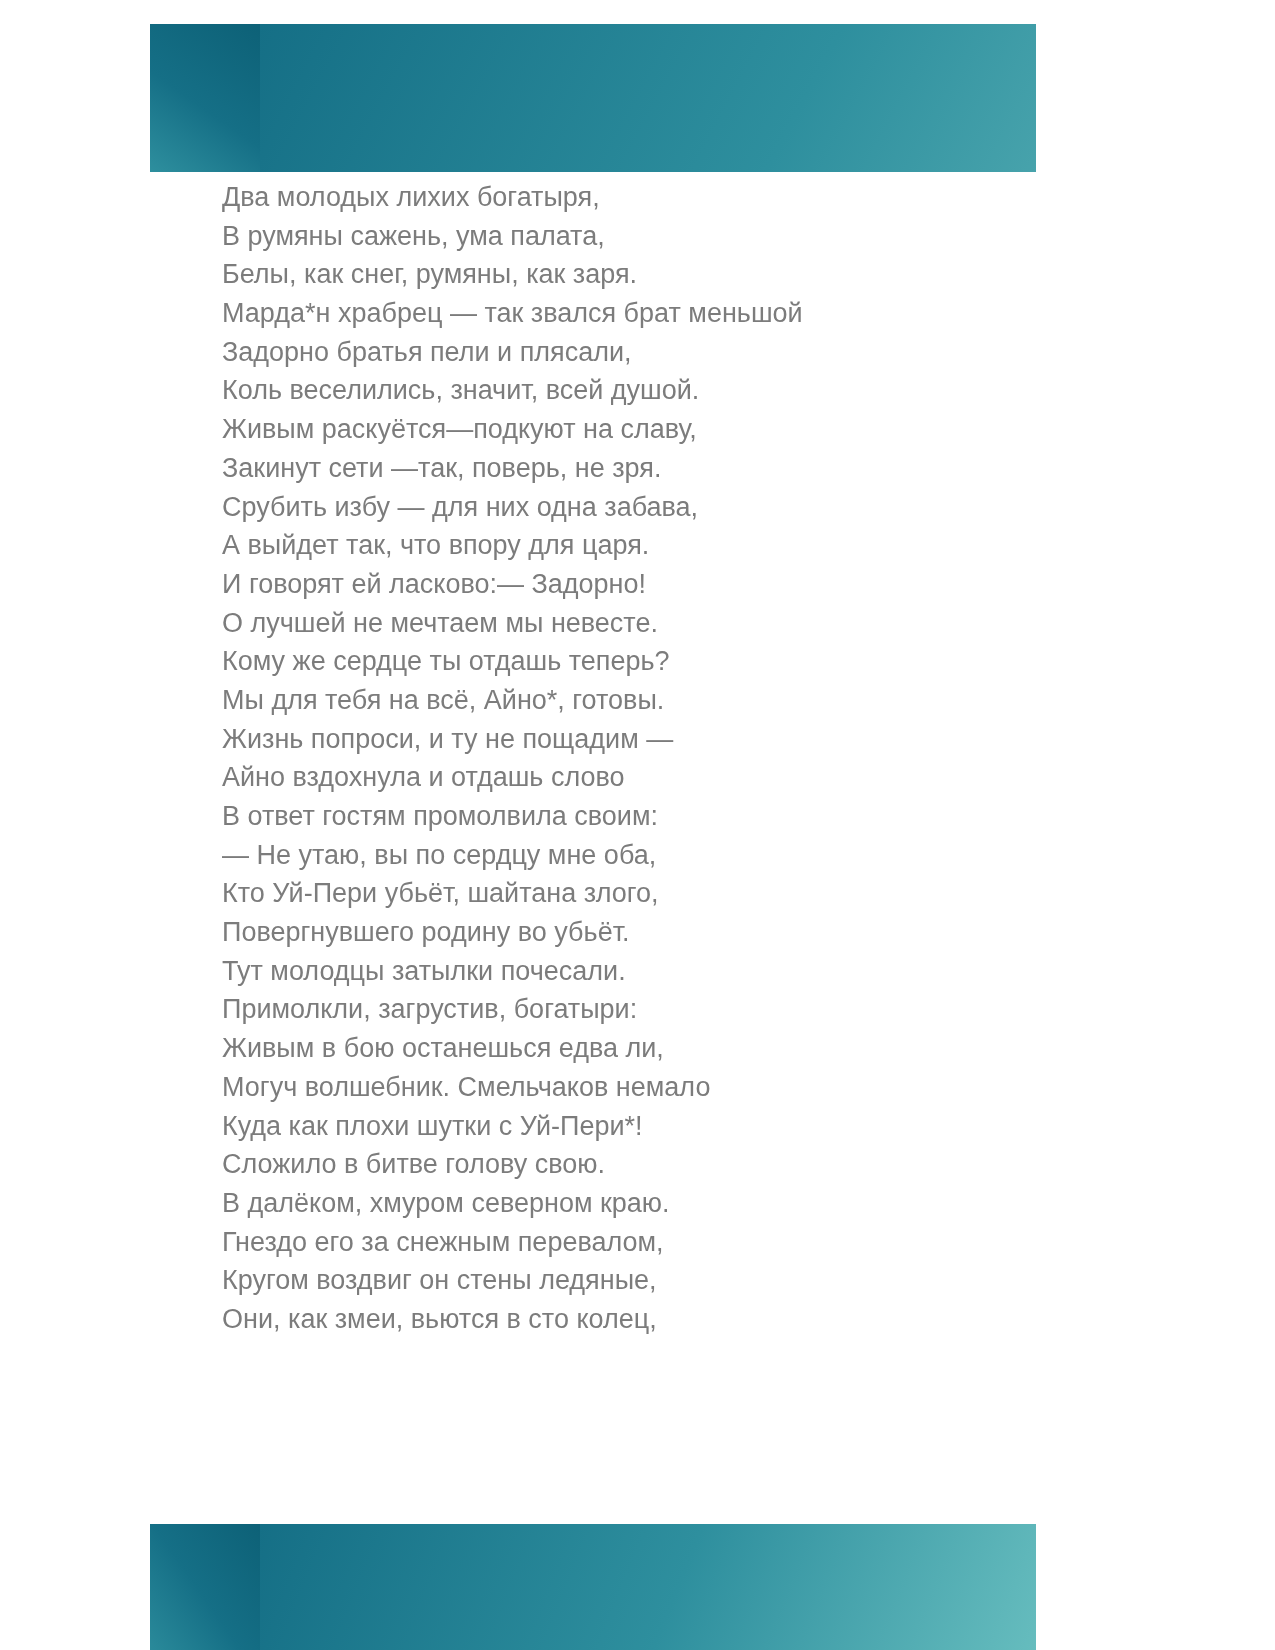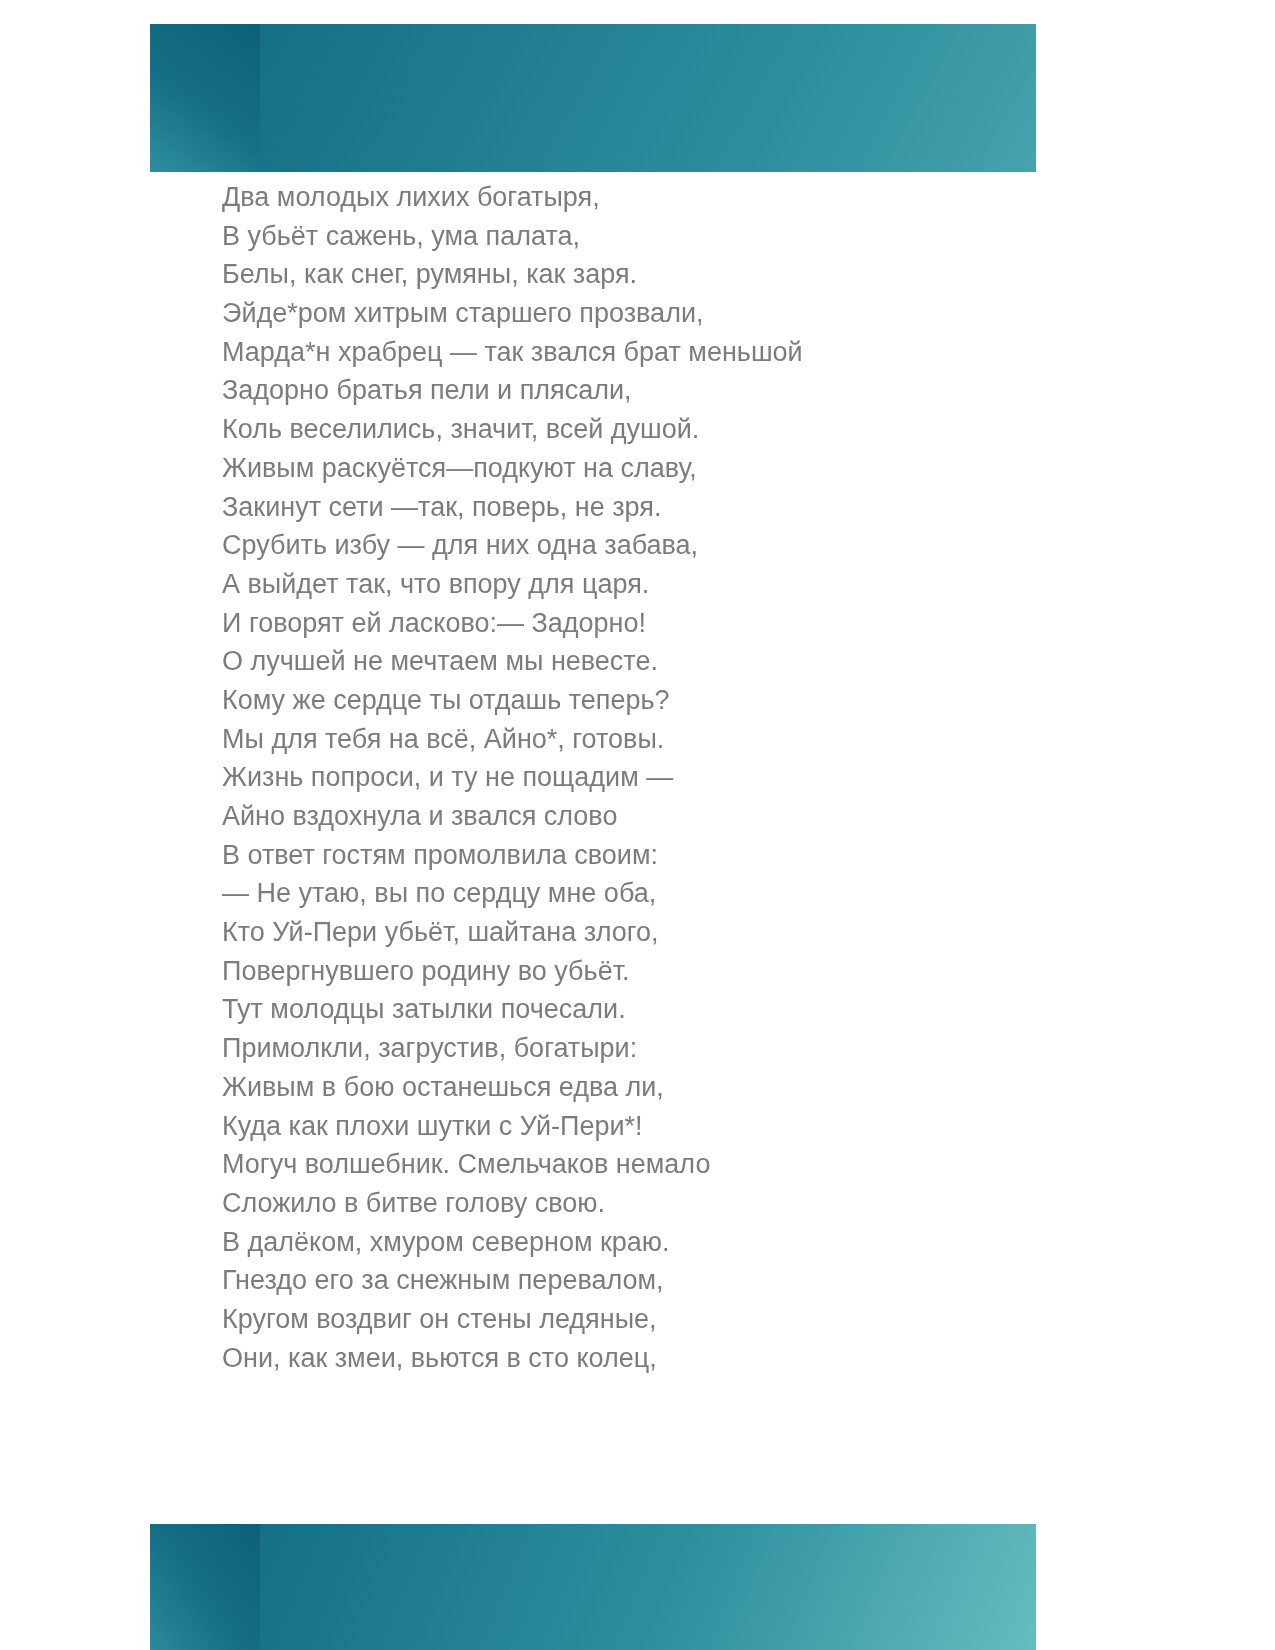--- a/index.html
+++ b/index.html
@@ -69,45 +69,44 @@
 
 <div class="page">
 
   <div class="band band-header">
     <div class="slice-left"></div>
     <div class="slice-right"></div>
   </div>
 
   <div class="poem">
       <div class="poem-line">Два молодых лихих богатыря,</div>
-      <div class="poem-line">В убьёт сажень, ума палата,</div>
+      <div class="poem-line">В румяны сажень, ума палата,</div>
       <div class="poem-line">Белы, как снег, румяны, как заря.</div>
-      <div class="poem-line">Эйде*ром хитрым старшего прозвали,</div>
       <div class="poem-line">Марда*н храбрец — так звался брат меньшой</div>
       <div class="poem-line">Задорно братья пели и плясали,</div>
       <div class="poem-line">Коль веселились, значит, всей душой.</div>
       <div class="poem-line">Живым раскуётся—подкуют на славу,</div>
       <div class="poem-line">Закинут сети —так, поверь, не зря.</div>
       <div class="poem-line">Срубить избу — для них одна забава,</div>
       <div class="poem-line">А выйдет так, что впору для царя.</div>
       <div class="poem-line">И говорят ей ласково:— Задорно!</div>
       <div class="poem-line">О лучшей не мечтаем мы невесте.</div>
       <div class="poem-line">Кому же сердце ты отдашь теперь?</div>
       <div class="poem-line">Мы для тебя на всё, Айно*, готовы.</div>
       <div class="poem-line">Жизнь попроси, и ту не пощадим —</div>
-      <div class="poem-line">Айно вздохнула и звался слово</div>
+      <div class="poem-line">Айно вздохнула и отдашь слово</div>
       <div class="poem-line">В ответ гостям промолвила своим:</div>
       <div class="poem-line">— Не утаю, вы по сердцу мне оба,</div>
       <div class="poem-line">Кто Уй-Пери убьёт, шайтана злого,</div>
       <div class="poem-line">Повергнувшего родину во убьёт.</div>
       <div class="poem-line">Тут молодцы затылки почесали.</div>
       <div class="poem-line">Примолкли, загрустив, богатыри:</div>
       <div class="poem-line">Живым в бою останешься едва ли,</div>
+      <div class="poem-line">Могуч волшебник. Смельчаков немало</div>
       <div class="poem-line">Куда как плохи шутки с Уй-Пери*!</div>
-      <div class="poem-line">Могуч волшебник. Смельчаков немало</div>
       <div class="poem-line">Сложило в битве голову свою.</div>
       <div class="poem-line">В далёком, хмуром северном краю.</div>
       <div class="poem-line">Гнездо его за снежным перевалом,</div>
       <div class="poem-line">Кругом воздвиг он стены ледяные,</div>
       <div class="poem-line">Они, как змеи, вьются в сто колец,</div>
     </div>
 
   <div class="band band-footer">
     <div class="slice-left"></div>
     <div class="slice-right"></div>

